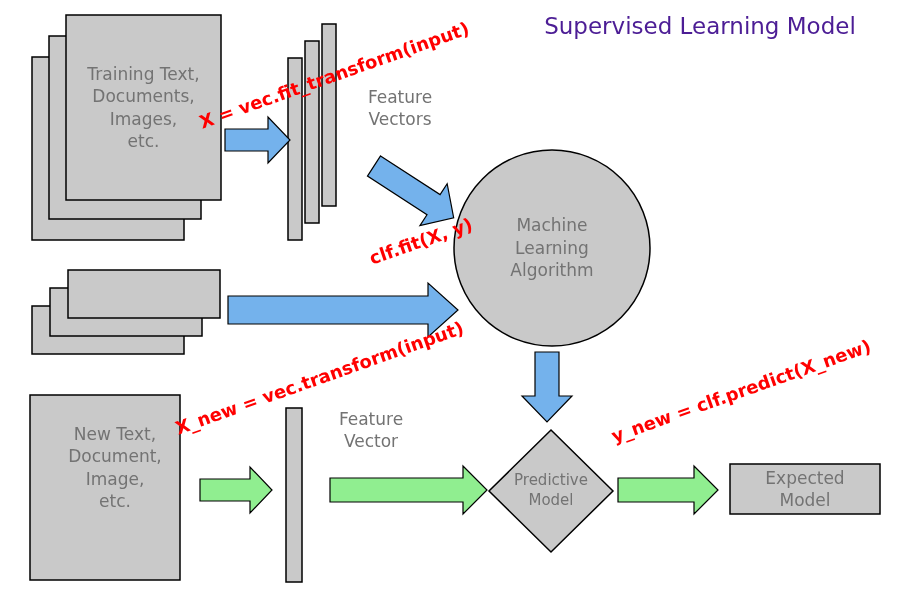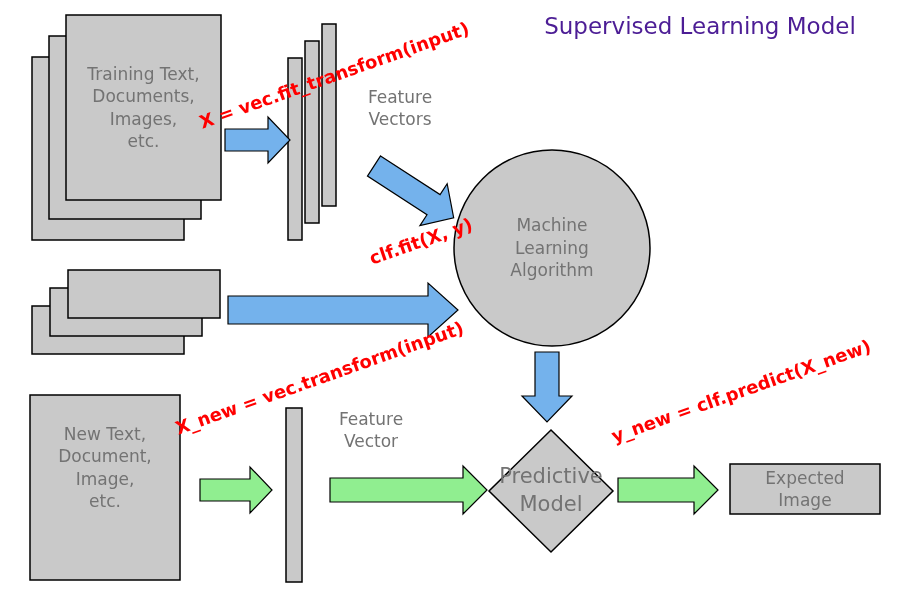--- a/index.html
+++ b/index.html
@@ -79,33 +79,33 @@
 etc.</div>
 
   <div class="label" style="left:340px;top:83px;width:120px;height:50px;">Feature
 Vectors</div>
 
   <div class="label" style="left:452px;top:148px;width:200px;height:200px;">Machine
 Learning
 Algorithm</div>
 
 
-  <div class="label" style="left:30px;top:395px;width:150px;height:145px;border-radius:14px;">New Text,
+  <div class="label" style="left:40px;top:395px;width:150px;height:145px;border-radius:14px;">New Text,
 Document,
 Image,
 etc.</div>
 
   <div class="label" style="left:316px;top:405px;width:110px;height:50px;">Feature
 Vector</div>
 
-  <div class="label" style="left:489px;top:430px;width:124px;height:122px;font-size:21px;">Predictive
+  <div class="label" style="left:489px;top:430px;width:124px;height:122px;font-size:15px;">Predictive
 Model</div>
 
   <div class="label" style="left:730px;top:464px;width:150px;height:50px;">Expected
-Image</div>
+Model</div>
 
   <div class="annot" style="left:200px;top:112px;transform:rotate(-19.5deg);">X = vec.fit_transform(input)</div>
 
   <div class="annot" style="left:370px;top:248px;transform:rotate(-19deg);">clf.fit(X, y)</div>
 
   <div class="annot" style="left:176px;top:418px;transform:rotate(-19.5deg);">X_new = vec.transform(input)</div>
 
   <div class="annot" style="left:612px;top:426px;transform:rotate(-19.5deg);">y_new = clf.predict(X_new)</div>
 
 </div>

